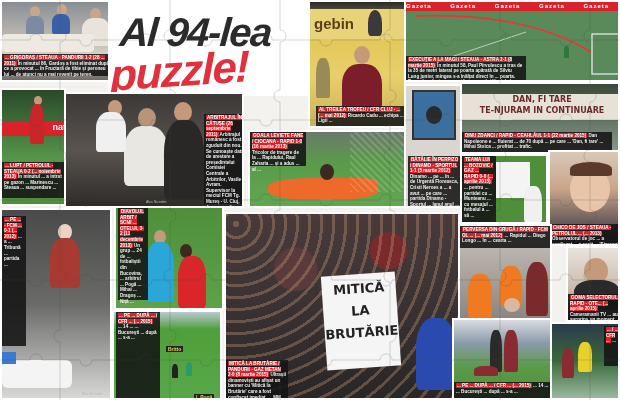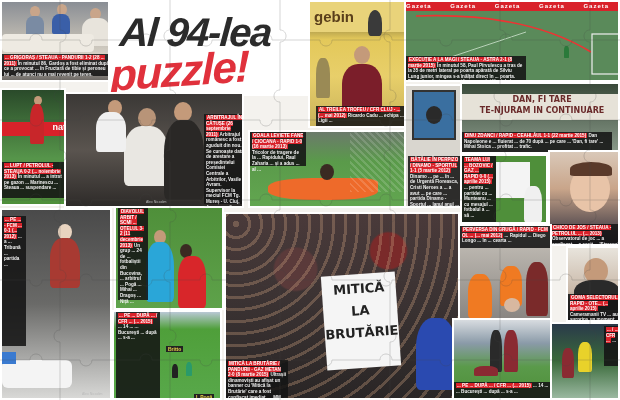--- a/index.html
+++ b/index.html
@@ -32,21 +32,21 @@
     <span>În minutul 86, Gardoș a fost eliminat după ce a provocat ... în Fructară de tibie și peroneu lui ... de atunci nu a mai revenit pe teren.</span>
   </div>
 </div>
 
 <div class="title-area">
   <div class="title1">Al 94-lea</div>
   <div class="title2">puzzle!</div>
 </div>
 
 <div class="panel" style="left:308px;top:0;width:98px;height:128px;background:linear-gradient(180deg,#2a2a2a 0%,#e3c85a 30%,#e8cf6a 60%,#c9b25a 100%);">
-  <div style="position:absolute;left:0;top:0;width:98px;height:30px;background:#e9d37a;color:#5a3f1b;font-weight:bold;font-size:15px;line-height:30px;padding-left:4px;">gebin</div>
+  <div style="position:absolute;left:0;top:7px;width:98px;height:30px;background:#e9d37a;color:#5a3f1b;font-weight:bold;font-size:15px;line-height:30px;padding-left:4px;">gebin</div>
   <div class="head" style="left:44px;top:44px;width:16px;height:18px;background:#c49a7a;"></div>
   <div class="fig" style="left:32px;top:62px;width:40px;height:50px;background:#7b1e2a;"></div>
   <div style="position:absolute;left:58px;top:8px;width:14px;height:26px;background:#3a3a3a;border-radius:50% 50% 20% 20%;"></div>
   <div style="position:absolute;left:6px;top:56px;width:14px;height:40px;background:#9a8a55;border-radius:40% 40% 10% 10%;"></div>
   <div class="cap" style="left:6px;top:104px;width:90px;height:22px;">
     <span class="hl">AL TREILEA TROFEU / CFR CLUJ - ... (... mai 2012)</span>
     <span>Ricardo Cadu ... echipa ... Ligii ...</span>
   </div>
 </div>
 

